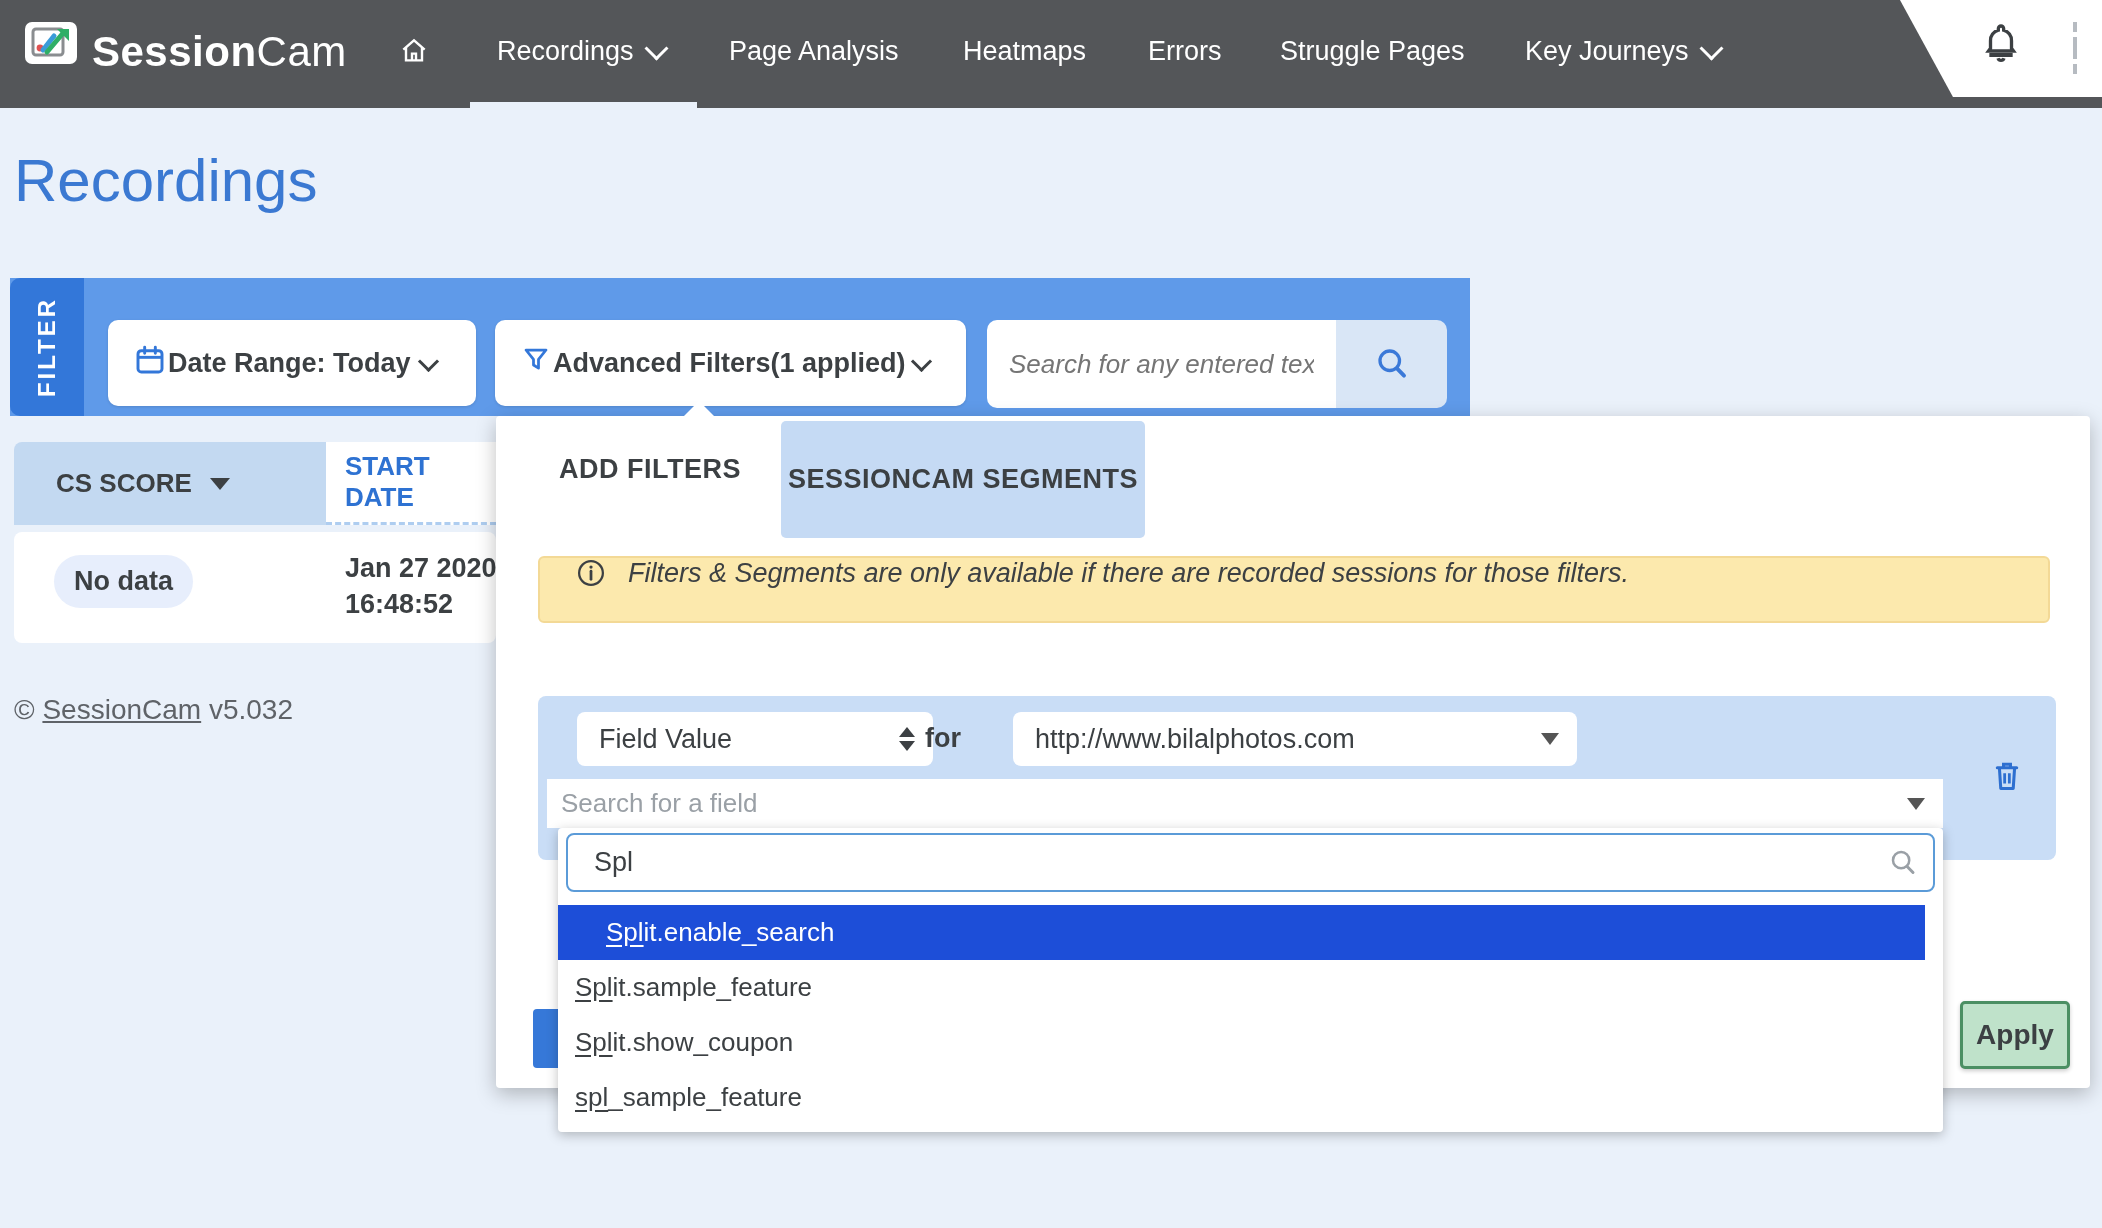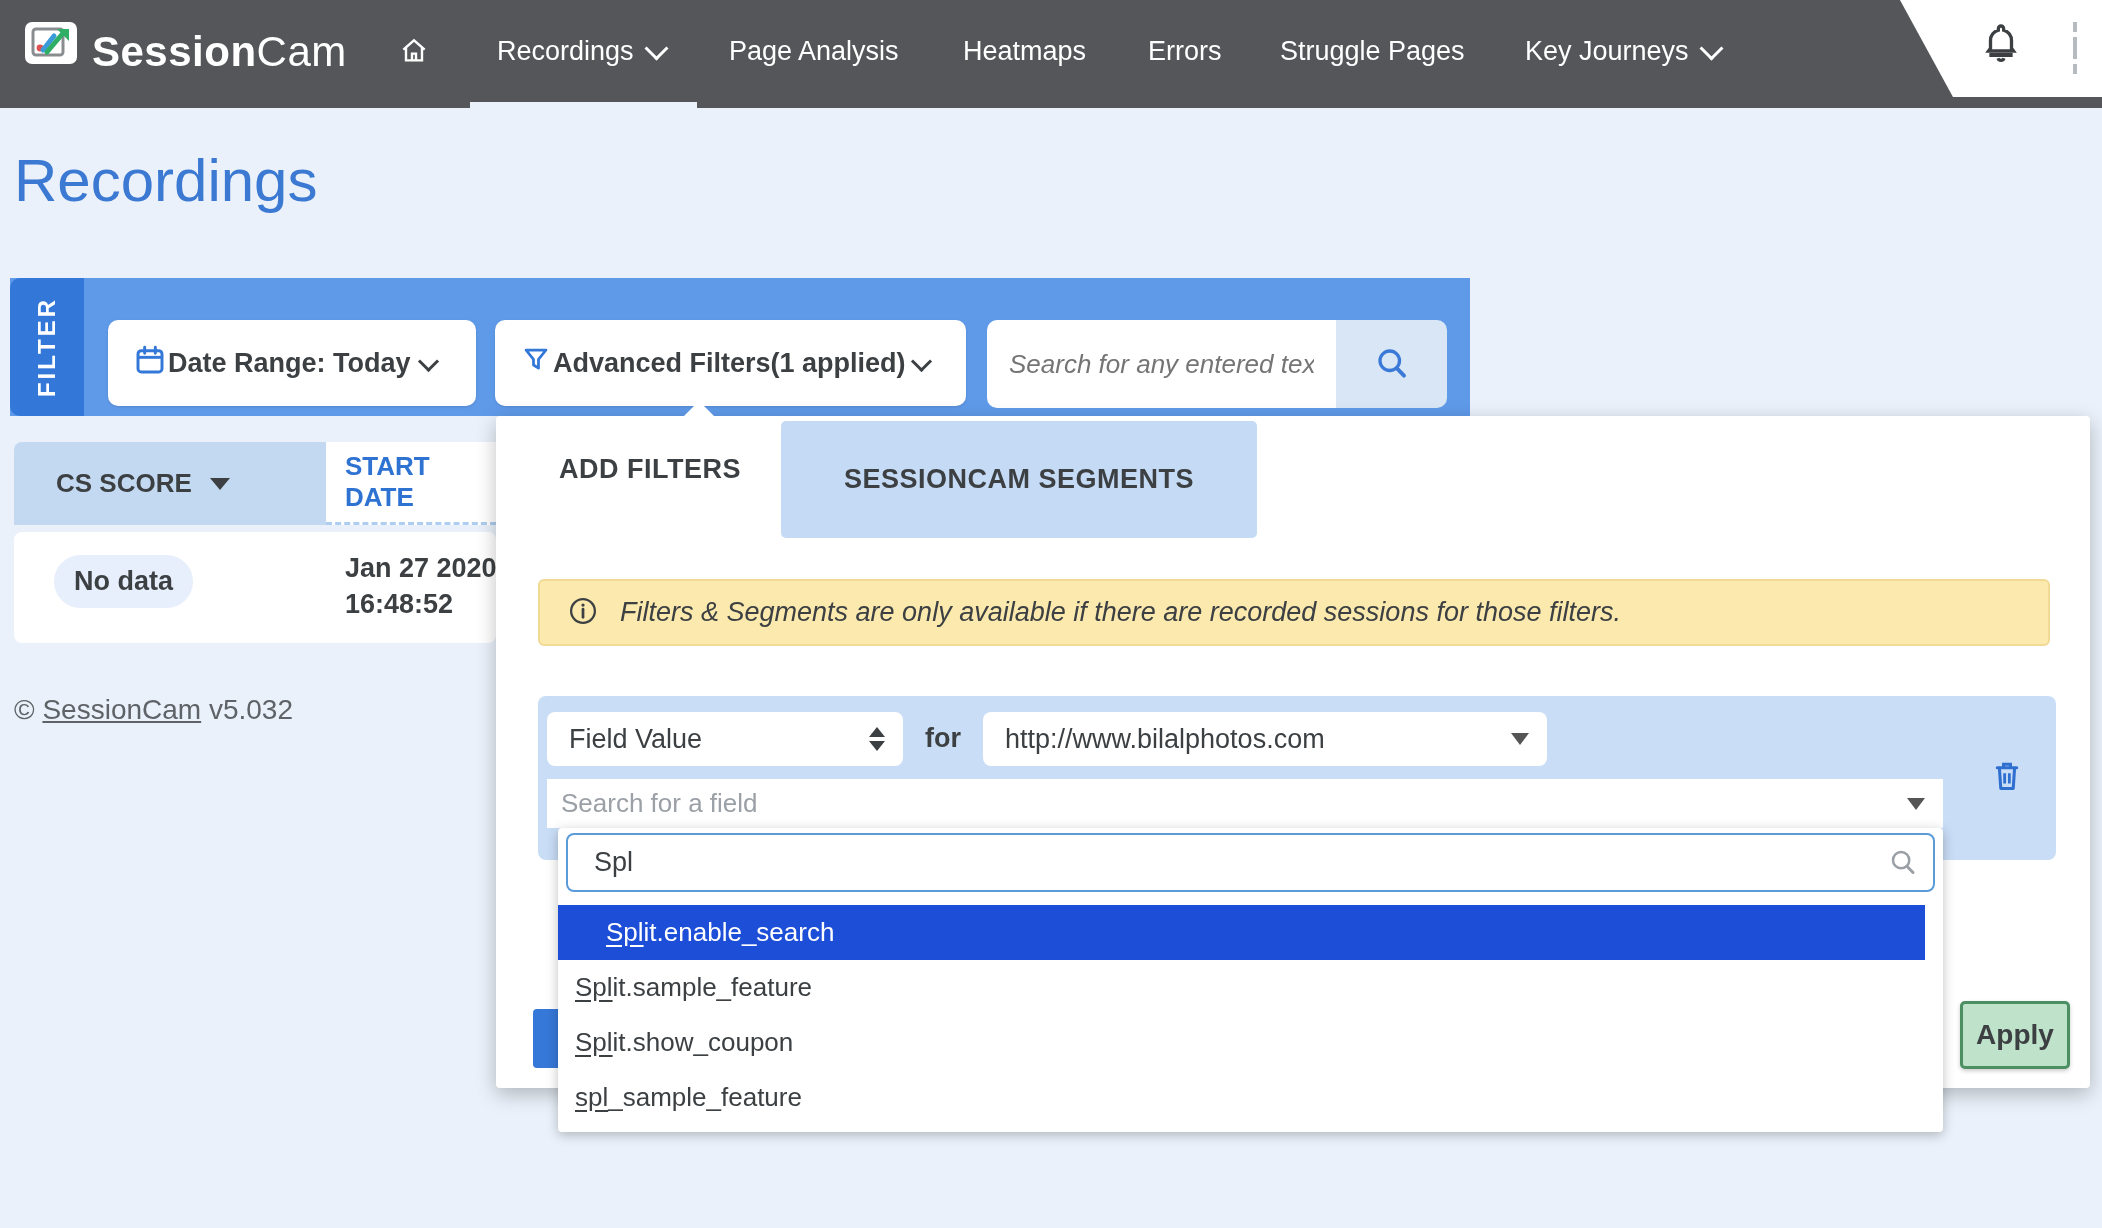--- a/index.html
+++ b/index.html
@@ -62,30 +62,30 @@
 
   
   .footer{left:14px;top:694px;font-size:28px;color:#5f6368;}
   .footer u{cursor:pointer;}
 
   
   .panel{left:496px;top:416px;width:1594px;height:672px;background:#fff;border-radius:4px;
          box-shadow:0 6px 20px rgba(0,0,0,.25);z-index:5;}
   .tab-plain{left:540px;top:411px;width:220px;height:117px;display:flex;align-items:center;
              justify-content:center;font-size:27px;font-weight:700;letter-spacing:0.5px;cursor:pointer;z-index:6;}
-  .tab-active{left:781px;top:421px;width:476px;height:117px;background:#c5daf4;border-radius:5px;
+  .tab-active{left:781px;top:421px;width:364px;height:117px;background:#c5daf4;border-radius:5px;
               display:flex;align-items:center;justify-content:center;font-size:27px;font-weight:700;
               letter-spacing:0.5px;cursor:pointer;z-index:6;}
-  .banner{left:538px;top:579px;width:1512px;height:67px;background:#fce9ad;border:2px solid #f3d996;
-          border-radius:6px;display:flex;align-items:center;gap:22px;padding:0 28px;
+  .banner{left:538px;top:556px;width:1512px;height:67px;background:#fce9ad;border:2px solid #f3d996;
+          border-radius:6px;display:flex;align-items:flex-start;gap:22px;padding:0 36px;
           box-sizing:border-box;z-index:6;}
   .banner-text{font-size:27px;font-style:italic;color:#3c4043;}
   .filter-box{left:538px;top:696px;width:1518px;height:164px;background:#c9ddf6;border-radius:8px;z-index:6;}
   .sel{background:#fff;border-radius:8px;display:flex;align-items:center;justify-content:space-between;
-       padding:0 18px 0 22px;box-sizing:border-box;font-size:27px;color:#3c4043;cursor:pointer;z-index:7;}
+       padding:0 18px 0 22px;box-sizing:border-box;font-size:27px;color:#3c4043;cursor:pointer;z-index:7;margin-left:30px;}
   .updown{display:flex;flex-direction:column;gap:4px;align-items:center;}
   .updown i{display:block;width:0;height:0;border-left:8px solid transparent;border-right:8px solid transparent;}
   .updown .u{border-bottom:10px solid #3c4043;} .updown .d{border-top:10px solid #3c4043;}
   .tri-sm{width:0;height:0;border-left:9px solid transparent;border-right:9px solid transparent;
           border-top:12px solid #555;}
   .for-label{left:925px;top:723px;font-size:27px;font-weight:600;z-index:7;}
   .field-search{left:547px;top:779px;width:1396px;height:49px;background:#fff;display:flex;
                 align-items:center;justify-content:space-between;padding:0 18px 0 14px;
                 box-sizing:border-box;z-index:7;cursor:pointer;}
   .field-search .ph{font-size:26px;color:#9aa0a6;}

